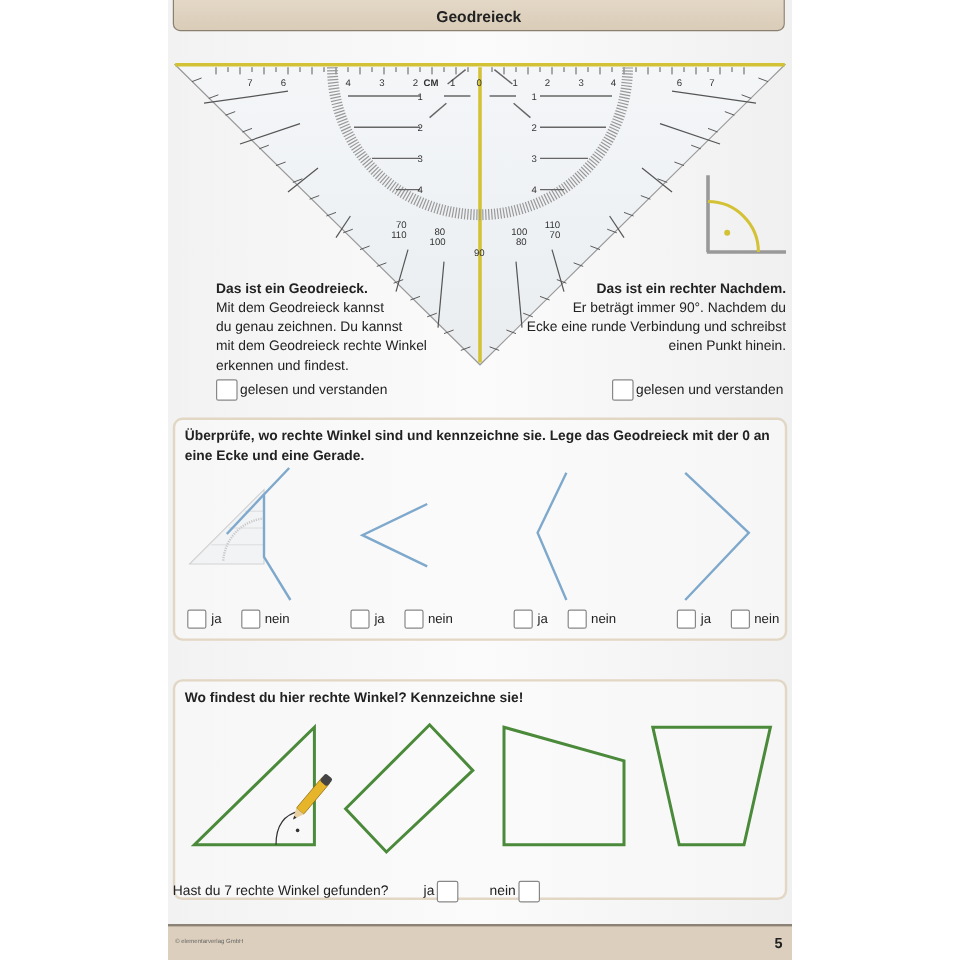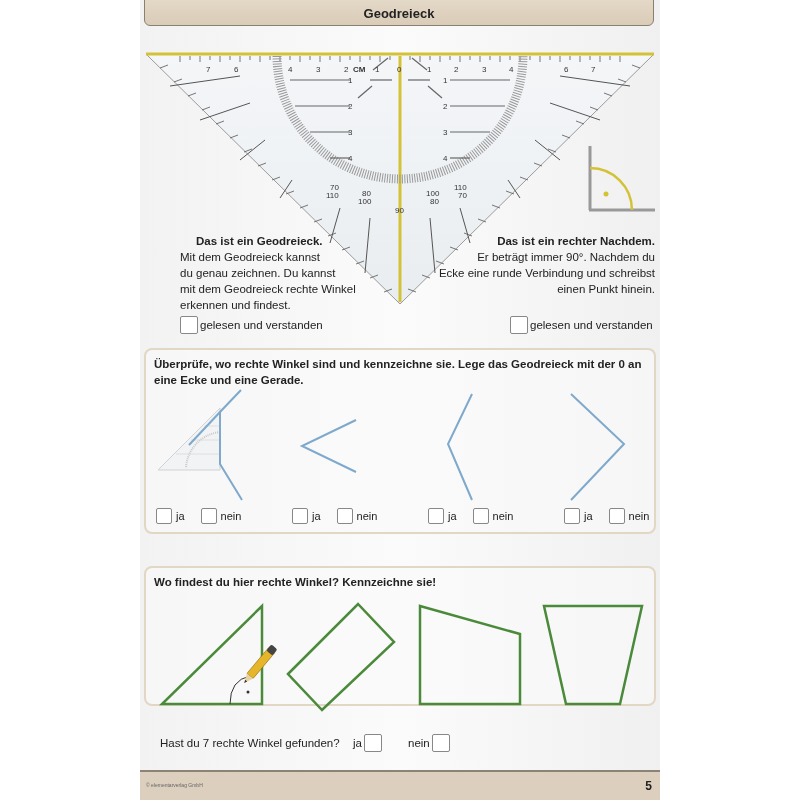--- a/index.html
+++ b/index.html
@@ -6,21 +6,21 @@
   body { width:800px; height:800px; background:#ffffff; position:relative; overflow:hidden;
          font-family:"Liberation Sans", "DejaVu Sans", sans-serif; color:#222; }
   .page { position:absolute; left:140px; top:0; width:520px; height:800px;
           background:linear-gradient(90deg,#f2f2f2 0%, #fbfbfb 50%, #f0f0f0 100%); }
   .title-bar { position:absolute; left:4px; top:-6px; width:510px; height:32px;
                background:linear-gradient(180deg,#e6dac9,#d9ccb8); border:1px solid #8b7f70;
                border-radius:0 0 6px 6px; box-sizing:border-box; text-align:center;
                font-weight:bold; font-size:13px; line-height:38px; color:#222; }
   .abs { position:absolute; }
   .text-block { font-size:11.5px; line-height:16px; color:#222; }
-  .text-block b { font-weight:bold;margin-left:16px; }
+  .text-block b { font-weight:bold; }
   .checkbox { display:inline-block; width:18px; height:18px; border:1.5px solid #888;
               background:#fff; border-radius:2px; box-sizing:border-box; vertical-align:middle; cursor:pointer; }
   .cb-row { display:flex; align-items:center; gap:2px; font-size:11.5px; color:#222; }
   .panel { position:absolute; border:2px solid #e2d6c4; border-radius:8px; background:rgba(250,250,250,0.6);
            box-sizing:border-box; }
   .panel-title { position:absolute; left:8px; top:6px; font-weight:bold; font-size:11.5px; line-height:16px; color:#222; }
   .jn { position:absolute; display:flex; align-items:center; gap:4px; font-size:11px; }
   .jn .checkbox { width:16px; height:16px; }
   .footer { position:absolute; left:0; top:770px; width:520px; height:30px;
             background:#dccfbd; border-top:2px solid #8c8275; box-sizing:border-box; }
@@ -197,41 +197,41 @@
     </div>
     <div class="jn" style="left:418px;top:158px">
       <span class="checkbox"></span>
         <span>ja</span>
       <span style="width:8px"></span>
       <span class="checkbox"></span>
         <span>nein</span>
     </div>
   </div>
 
-  <div class="panel" style="left:4px;top:566px;width:512px;height:140px">
+  <div class="panel" style="left:4px;top:566px;width:512px;height:184px">
     <div class="panel-title">Wo findest du hier rechte Winkel? Kennzeichne sie!</div>
     <svg class="abs" style="left:0;top:0" width="508" height="144">
       <g fill="none" stroke="#4a8a3a" stroke-width="2.5">
         <polygon points="16,136 116,136 116,38"></polygon>
         <polygon points="142,106 212,36 248,74 176,142"></polygon>
         <polygon points="274,38 374,66 374,136 274,136"></polygon>
         <polygon points="398,38 496,38 474,136 420,136"></polygon>
       </g>
       <path d="M84 136 Q84 112 104 108" fill="none" stroke="#333" stroke-width="1"></path>
       <circle cx="102" cy="124" r="1.5" fill="#333"></circle>
       <g transform="translate(104,108) rotate(-50)">
         <rect x="0" y="-4" width="34" height="8" rx="1" fill="#e7b52a" stroke="#8a6a10" stroke-width="0.6"></rect>
         <rect x="30" y="-4" width="8" height="8" rx="2" fill="#444"></rect>
         <polygon points="0,-4 -9,0 0,4" fill="#e8d0a0"></polygon>
         <polygon points="-6,-1.3 -9,0 -6,1.3" fill="#333"></polygon>
       </g>
     </svg>
   </div>
 
-  <div class="abs" style="left:20px;top:737px;font-size:11.5px">Hast du 7 rechte Winkel gefunden?</div>
+  <div class="abs" style="left:4px;top:737px;font-size:11.5px">Hast du 7 rechte Winkel gefunden?</div>
   <div class="abs cb-row" style="left:213px;top:734px">
     <span>ja</span>
     <span class="checkbox"></span>
   </div>
   <div class="abs cb-row" style="left:268px;top:734px">
     <span>nein</span>
     <span class="checkbox"></span>
   </div>
 
   <div class="footer">

